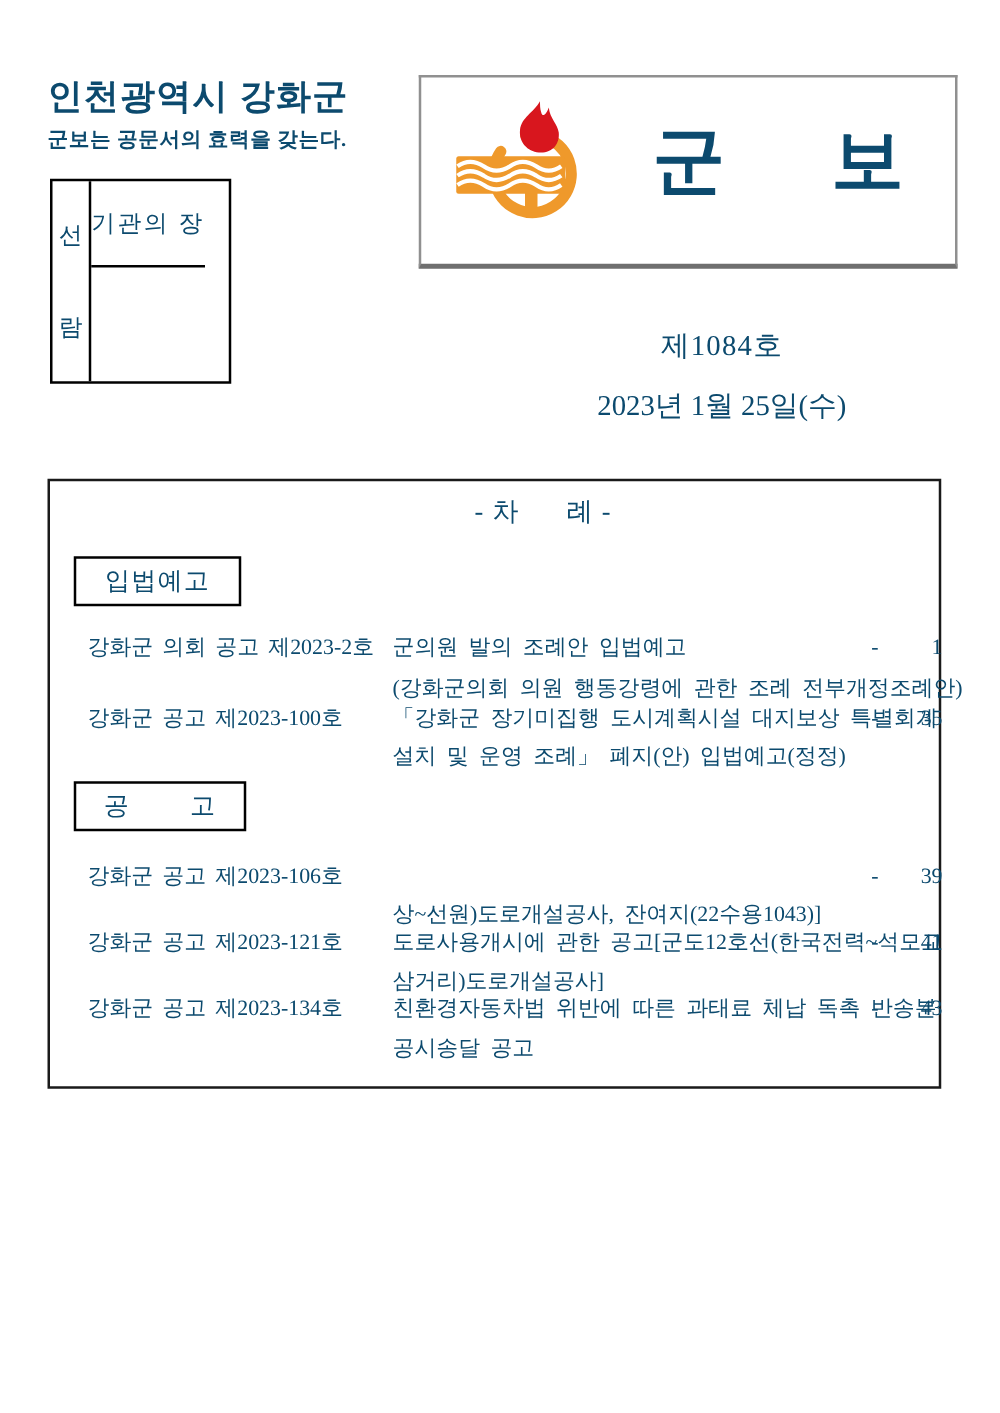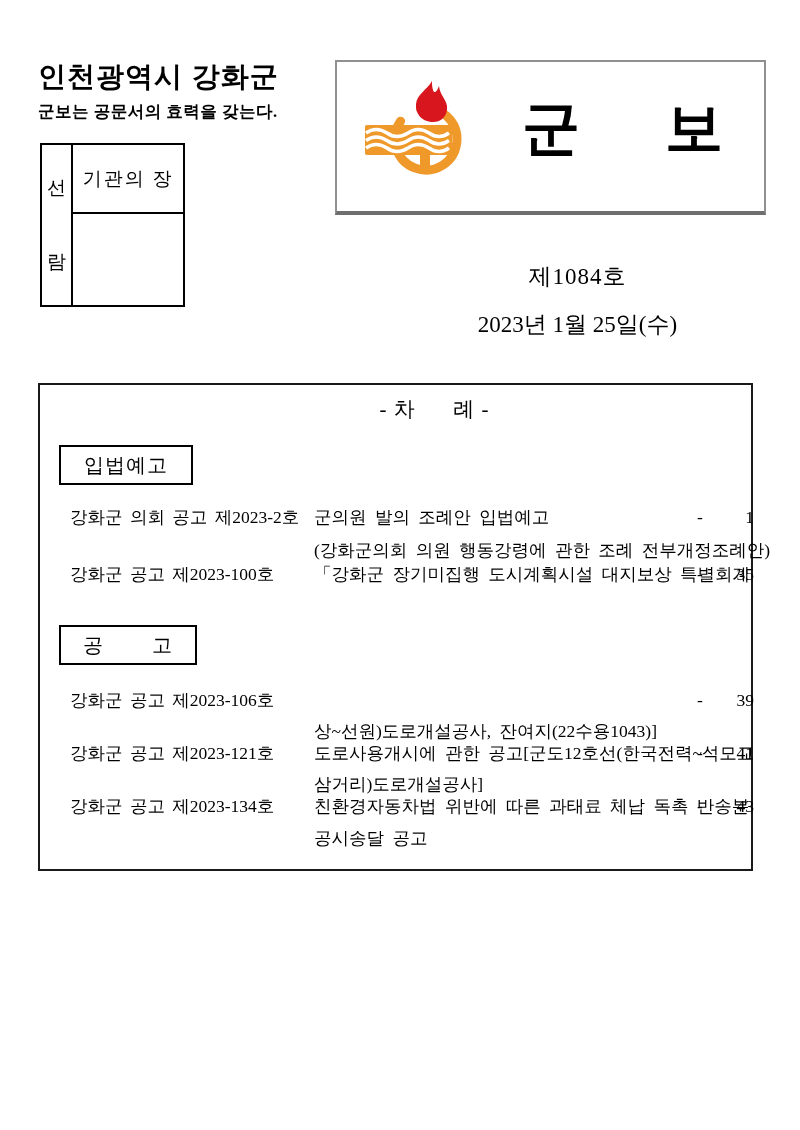--- a/index.html
+++ b/index.html
@@ -1,18 +1,18 @@
 <!DOCTYPE html>
 <html><head>
 <meta charset="utf-8">
 <style>
   html,body{margin:0;padding:0;background:#ffffff;}
   .page{
     position:relative;width:800px;height:1130px;background:#ffffff;
-    font-family:"Liberation Serif","DejaVu Serif",serif;color:#000000;
+    font-family:"Liberation Serif","DejaVu Serif",serif;color:#0c4a6e;
     overflow:hidden;
   }
   
   .pub-title{
     position:absolute;left:38px;top:58px;
     font-family:"Liberation Sans","DejaVu Sans",sans-serif;
     font-weight:900;font-size:28px;letter-spacing:1px;white-space:pre;
   }
   .pub-tagline{
     position:absolute;left:38px;top:101px;
@@ -20,21 +20,21 @@
   }
   
   .approval{
     position:absolute;left:40px;top:143px;width:145px;height:164px;
     border:2px solid #000;display:flex;box-sizing:border-box;
   }
   .approval .side{
     width:29px;border-right:2px solid #000;display:flex;flex-direction:column;
     justify-content:space-around;align-items:center;font-size:19px;padding:6px 0;
   }
-  .approval .main{flex:1;display:flex;flex-direction:column;}
+  .approval .main{flex:1;display:flex;flex-direction:row;}
   .approval .head{
     height:67px;border-bottom:2px solid #000;display:flex;align-items:center;
     justify-content:center;font-size:19px;letter-spacing:2px;white-space:pre;
   }
   .approval .body{flex:1;}
   
   .masthead{
     position:absolute;left:335px;top:60px;width:427px;height:149px;
     background:#fff;border:2px solid #909090;border-bottom:4px solid #6f6f6f;
     box-sizing:content-box;
@@ -134,20 +134,23 @@
     <div class="row" style="top:153px">
       <span class="desc">(강화군의회 의원 행동강령에 관한 조례 전부개정조례안)</span>
     </div>
 
     <div class="row" style="top:177px">
       <span class="lbl">강화군 공고 제2023-100호</span>
       <span class="desc">「강화군 장기미집행 도시계획시설 대지보상 특별회계</span>
       <span class="dash">-</span>
       <span class="pg">35</span>
     </div>
+    <div class="row" style="top:207px">
+      <span class="desc">설치 및 운영 조례」 폐지(안) 입법예고(정정)</span>
+    </div>
 
     <div class="sec-box sec2">공        고</div>
 
     <div class="row" style="top:303px">
       <span class="lbl">강화군 공고 제2023-106호</span>
       <span class="dash">-</span>
       <span class="pg">39</span>
     </div>
     <div class="row" style="top:334px">
       <span class="desc">상~선원)도로개설공사, 잔여지(22수용1043)]</span>

